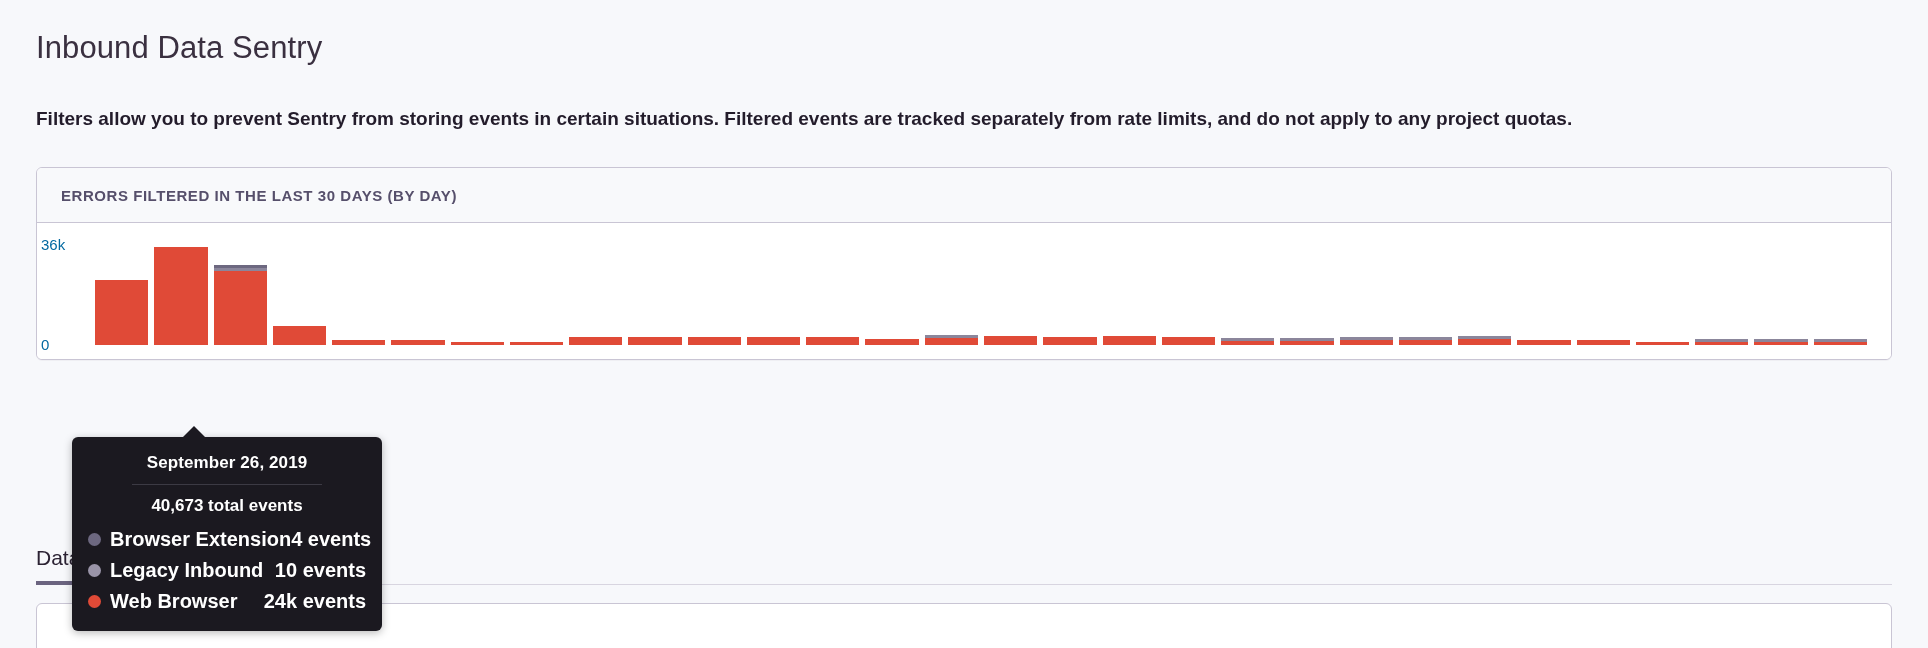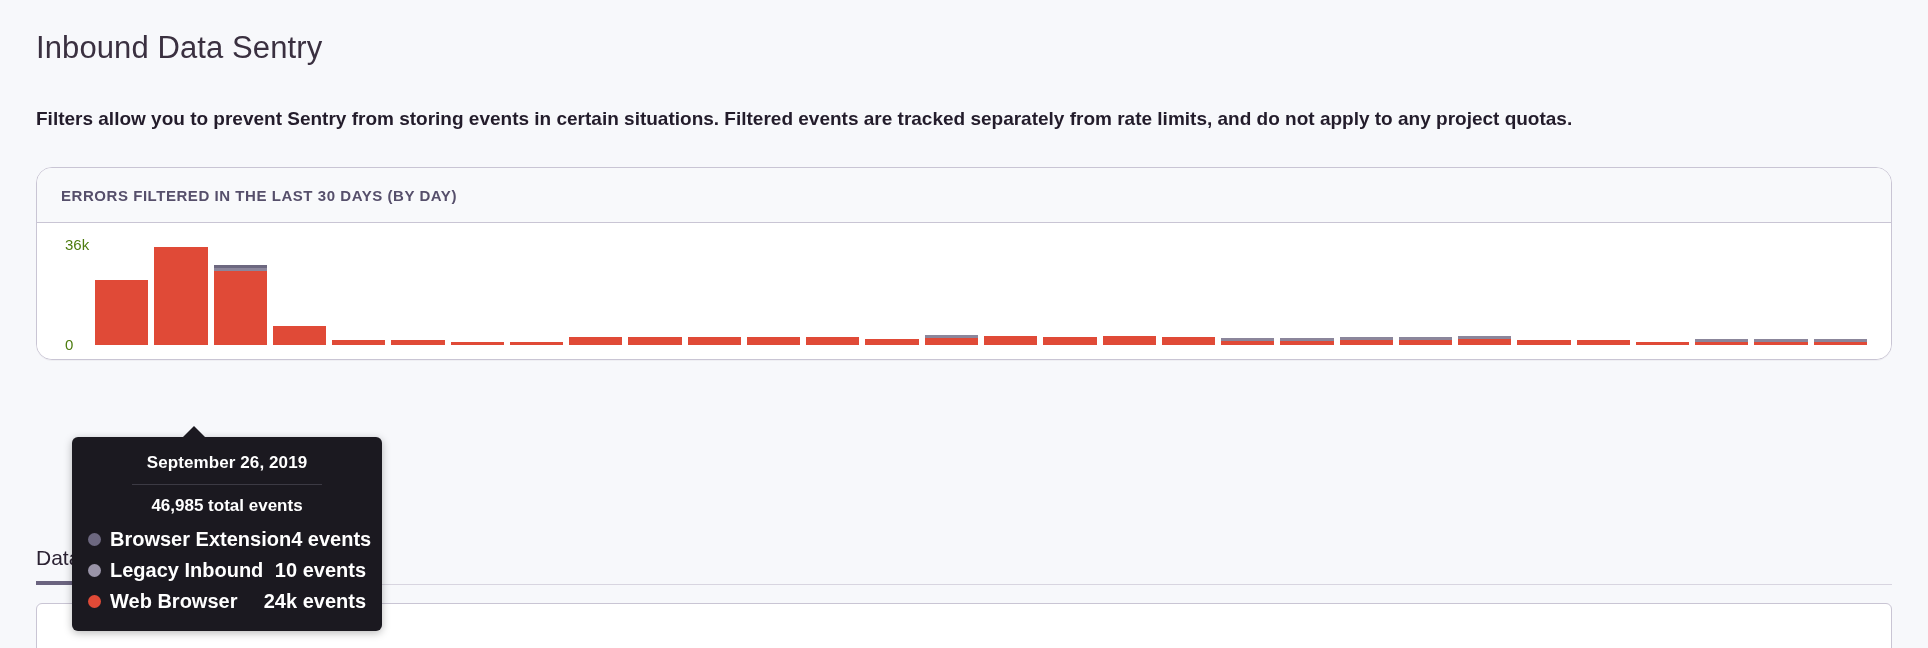--- a/index.html
+++ b/index.html
@@ -37,21 +37,21 @@
     line-height: 1.62;
     color: #231C2B;
     max-width: 1860px;
     font-weight: 700;
   }
 
   
   .card {
     margin-top: 32px;
     border: 1px solid #C9C5D4;
-    border-radius: 16px;
+    border-radius: 6px;
     background: #ffffff;
     overflow: hidden;
     box-shadow: 0 1px 0 rgba(43,34,51,0.04);
   }
   .card-header {
     background: #F8F9FB;
     border-bottom: 1px solid #C9C5D4;
     padding: 19px 24px 18px 24px;
   }
   .card-header-title {
@@ -65,23 +65,23 @@
   .card-body {
     position: relative;
     height: 136px;
     background: #fff;
     padding: 0;
   }
 
   
   .y-label {
     position: absolute;
-    left: 28px;
+    left: 4px;
     font-size: 15px;
-    color: #4d7c0f;
+    color: #0369a1;
     font-family: "Liberation Sans", sans-serif;
   }
   .y-label.top { top: 13px; }
   .y-label.bottom { bottom: 6px; }
 
   .plot {
     position: absolute;
     left: 58px;
     right: 24px;
     top: 14px;
@@ -311,21 +311,21 @@
     <div class="section-title">Data Filters</div>
     <div class="section-rule"></div>
     <div class="bottom-card"></div>
   </div>
 
 </div>
 
 <div class="tooltip">
   <div class="tooltip-arrow"></div>
   <div class="tt-date">September 26, 2019</div>
-  <div class="tt-total">46,985 total events</div>
+  <div class="tt-total">40,673 total events</div>
   <div class="tt-rows" id="tt-rows">
       <div class="tt-row">
         <span class="tt-dot" style="background: rgb(109, 104, 128);"></span>
         <span class="tt-name">Browser Extension</span>
         <span class="tt-value">4 events</span>
       </div>
       <div class="tt-row">
         <span class="tt-dot" style="background: rgb(154, 148, 168);"></span>
         <span class="tt-name">Legacy Inbound</span>
         <span class="tt-value">10 events</span>

